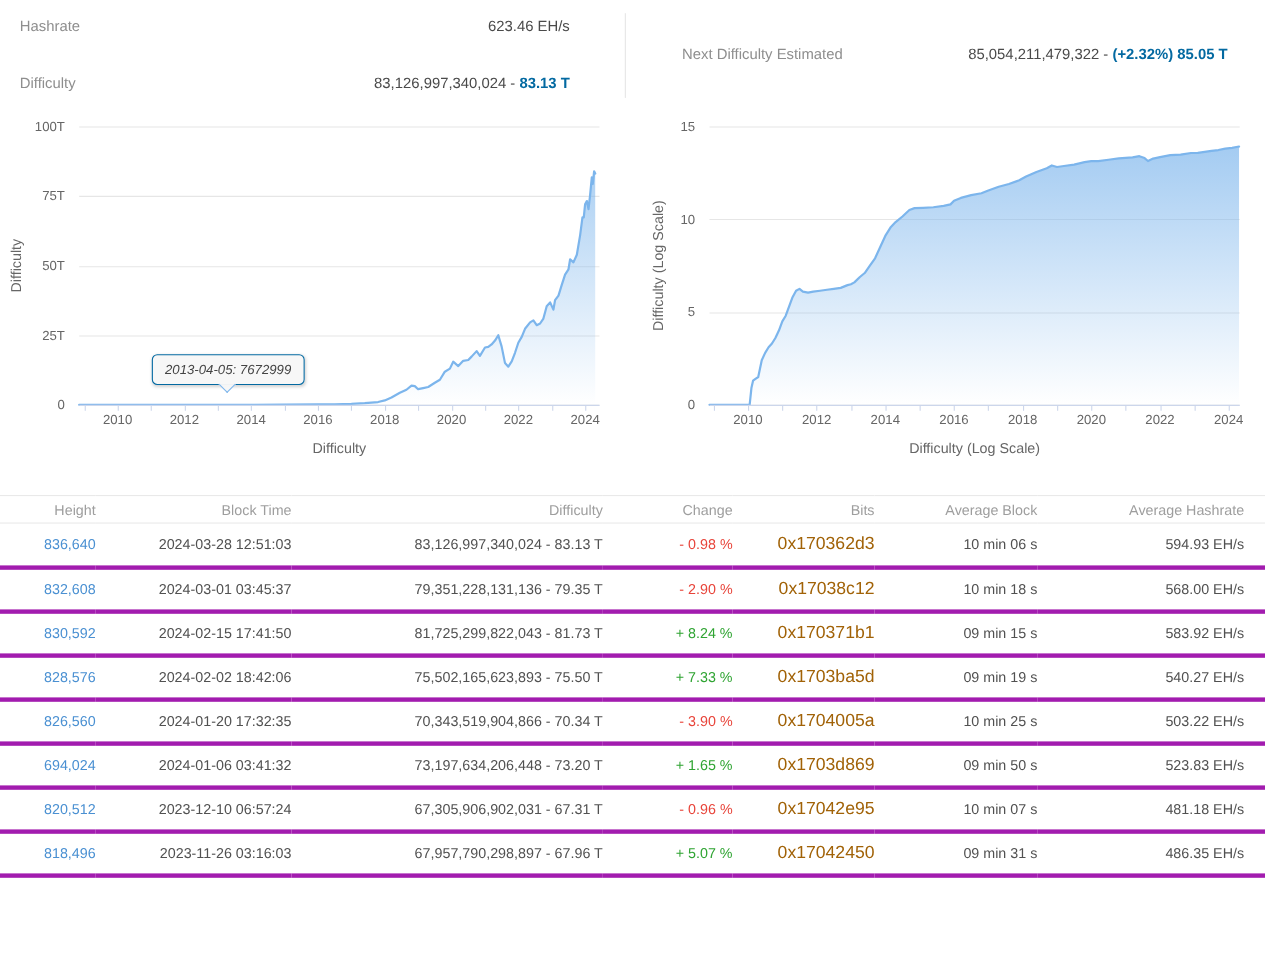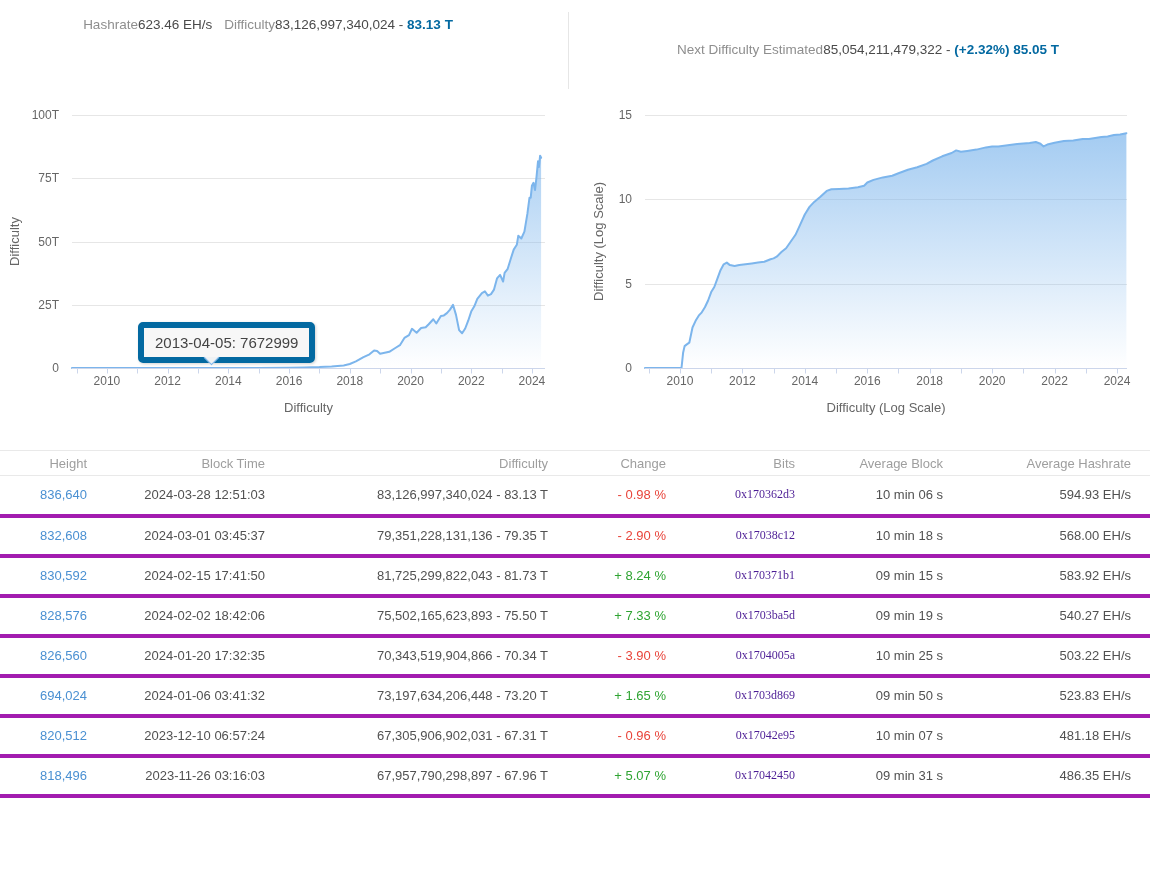--- a/index.html
+++ b/index.html
@@ -4,57 +4,58 @@
 <style>
   * { margin:0; padding:0; box-sizing:border-box; }
   html,body { background:#fff; }
   body {
     width:1150px; height:883px; overflow:hidden;
     font-family:"Liberation Sans","DejaVu Sans",sans-serif;
     color:#4d4d4d;
   }
   
   .stats { display:flex; height:95px; }
-  .stats-panel { width:568px; display:flex; flex-direction:row; justify-content:center;gap:12px; }
+  .stats-panel { width:568px; display:flex; flex-direction:column; justify-content:center;gap:12px; }
   .stats-panel.left  { padding:4px 50px 0 18px; }
-  .stats-panel.right { padding:4px 33px 0 51px; width:580px;align-items:center; }
+  .stats-panel.right { padding:4px 33px 0 51px; width:580px; }
   .stats-divider { width:1px; background:#e6e6e6; margin:12px 0 6px 0; }
   .stat-row { display:flex; justify-content:space-between; align-items:center; height:40px; font-size:13.5px; }
   .stat-label { color:#8e8e8e; }
   .stat-value { color:#4a4a4a; text-align:right; }
   .stat-value b { color:#0369a1; font-weight:bold; }
   
   .charts { display:flex; height:330px; }
   .chart { position:relative; width:575px; height:330px; }
   .chart svg { display:block; }
   .chart-tooltip {
     position:absolute; left:138px; top:227px;
     padding:6px 11px;
-    font-size:15px; color:#444; white-space:nowrap;
+    font-size:12px; color:#444; white-space:nowrap;
     background:rgba(247,247,247,0.97);
-    border:6px solid #0369a1; border-radius:5px;
+    border:1px solid #0369a1; border-radius:5px;
     box-shadow:1px 1px 3px rgba(0,0,0,0.18);
+    font-style:italic;
   }
   .chart-tooltip .arrow {
     position:absolute; bottom:-6px; left:62px;
     width:11px; height:11px;
     background:rgba(247,247,247,0.97);
     border-right:1px solid #7cb5ec; border-bottom:1px solid #7cb5ec;
     transform:rotate(45deg);
   }
   
   .table-wrap { margin-top:25px; }
   table { width:1150px; border-collapse:collapse; table-layout:fixed; }
   thead tr { border-top:1px solid #e9e9e9; border-bottom:1px solid #e9e9e9; height:25px; }
   tbody tr { border-bottom:4px solid #a21caf; height:40px;margin-left:41px; }
   th { font-weight:normal; color:#9e9e9e; font-size:13px; text-align:right; }
   td { font-size:13px; color:#515151; text-align:right; vertical-align:middle; }
   th.col-avghash, td.col-avghash { padding-right:19px; }
   td.col-height a { color:#4a90d2; text-decoration:none; cursor:pointer; }
-  td.col-bits { font-family:Liberation Serif, serif; font-size:12px; color:#4c1d95; }
+  td.col-bits { font-family:Liberation Sans, sans-serif; font-size:16px; color:#a16207; }
   td.col-change.pos { color:#2fa432; }
   td.col-change.neg { color:#e8443a; }
 </style>
 </head>
 <body>
 
 <div class="stats">
   <div class="stats-panel left">
     <div class="stat-row">
       <span class="stat-label">Hashrate</span>

